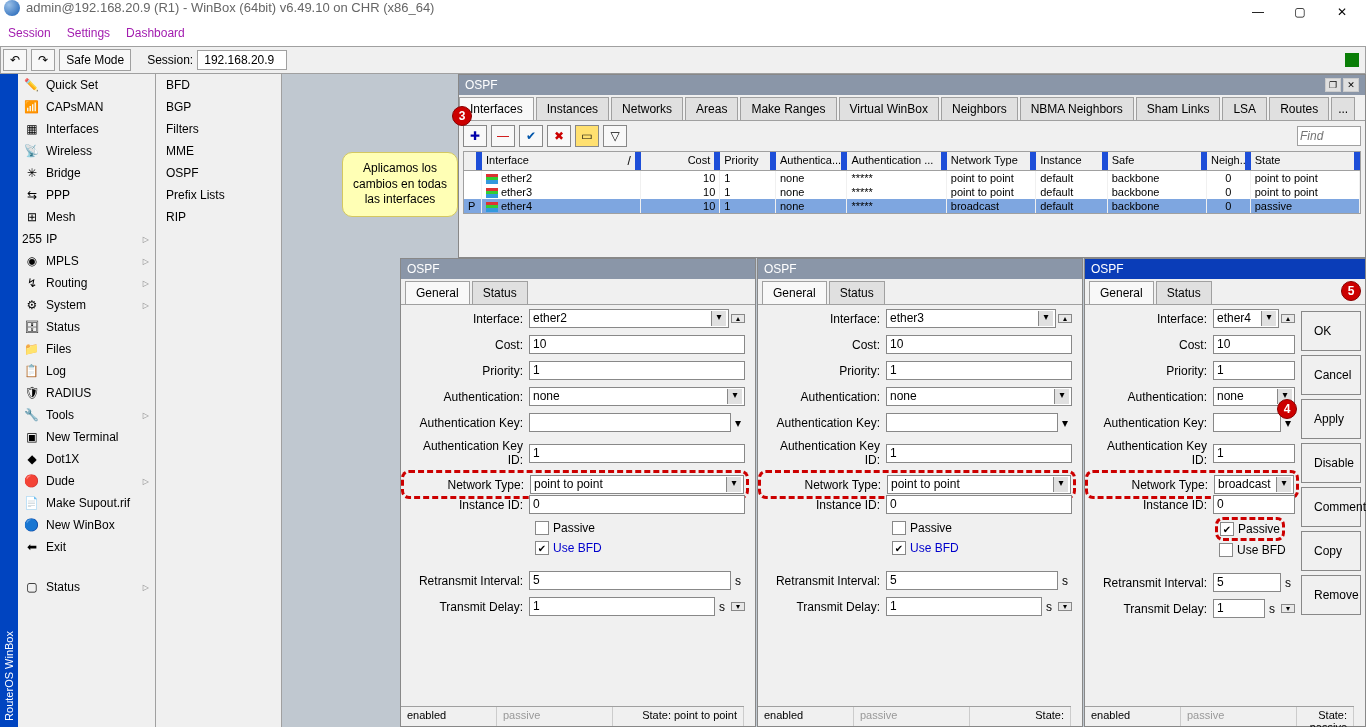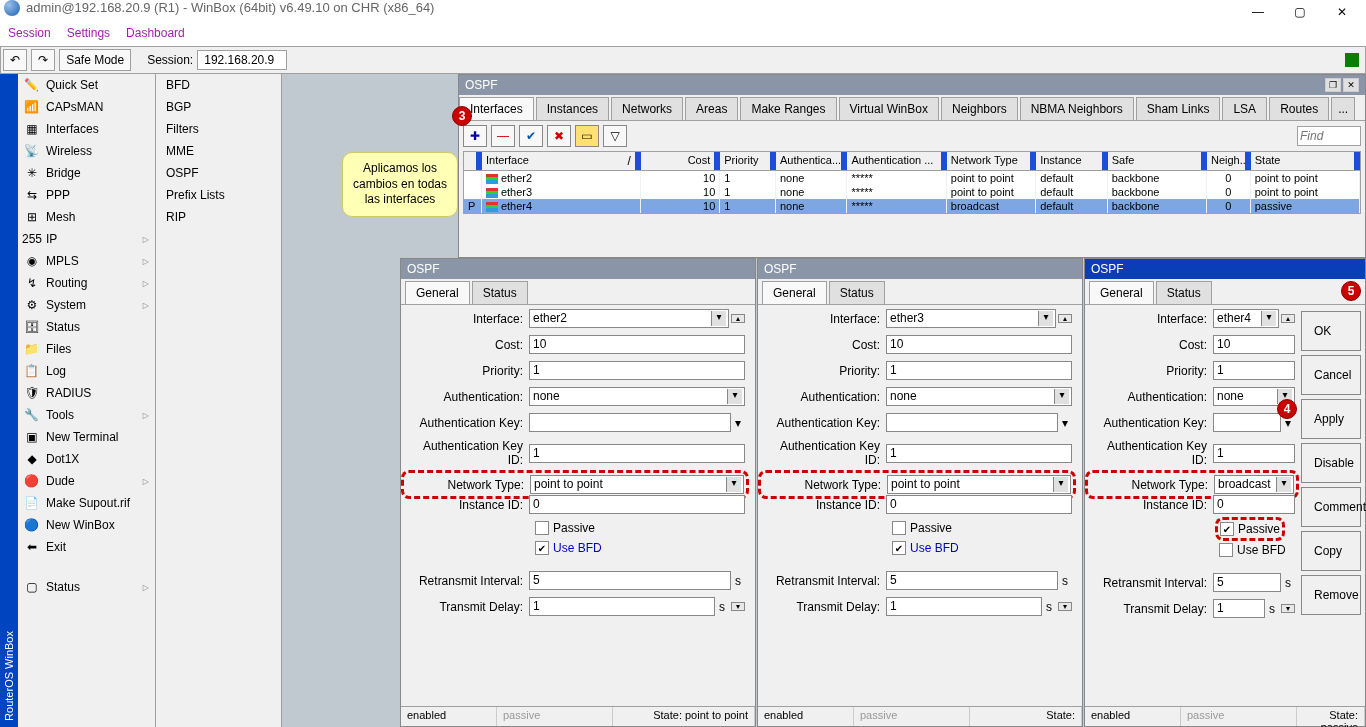--- a/index.html
+++ b/index.html
@@ -60,21 +60,21 @@
 .frow .inp { flex: 1; border: 1px solid #888; background: #fff; height: 19px; padding: 1px 3px; font-size: 12px; }
 .frow .dd { position: relative; }
 .dd::after { content: '▾'; position: absolute; right: 2px; top: 1px; font-size: 10px; background: #e0e0e0; width: 14px; text-align: center; border-left: 1px solid #888; height: 15px; }
 .chk-row { display: flex; align-items: center; padding-left: 130px; margin-bottom: 6px; gap: 4px; }
 .chk { width: 14px; height: 14px; border: 1px solid #888; background: #fff; display: inline-flex; align-items: center; justify-content: center; font-size: 10px; }
 .unit { width: 14px; text-align: center; }
 .updn { width: 14px; display: flex; flex-direction: column; margin-left: 2px; }
 .updn span { height: 9px; border: 1px solid #888; background: #e8e8e8; font-size: 8px; line-height: 7px; text-align: center; }
 .btns-col { width: 60px; display: flex; flex-direction: column; gap: 4px; padding-top: 2px; }
 .dlg-btn { border: 1px solid #888; background: #f0f0f0; padding: 12px; text-align: left; font-size: 12px; }
-.statusbar { position: absolute; bottom: 0; left: 0; right: 0; height: 20px; background: #f0f0f0; border-top: 1px solid #a0a0a0; display: flex; }
+.statusbar { position: absolute; bottom: 0; left: 0; right: 11px; height: 20px; background: #f0f0f0; border-top: 1px solid #a0a0a0; display: flex; }
 .statusbar div { border-right: 1px solid #ccc; padding: 2px 6px; font-size: 11px; }
 .sb1{width:96px}.sb2{width:116px;color:#999}.sb3{flex:1;text-align:right}
 .highlight { border: 3px dashed #c00; border-radius: 8px; padding: 2px; margin: -4px; }
 .circle-num { position: absolute; width: 20px; height: 20px; background: #c00; color: #fff; border-radius: 50%; display: flex; align-items: center; justify-content: center; font-weight: bold; font-size: 12px; z-index: 100; border: 1px solid #800; }
 </style>
 </head>
 <body>
 
 <div class="titlebar">
   <span class="title-icon"></span>

